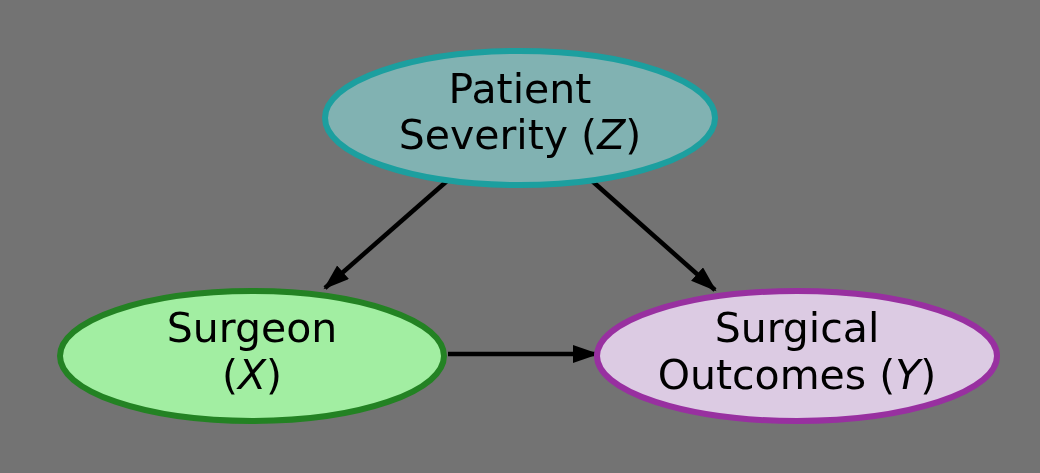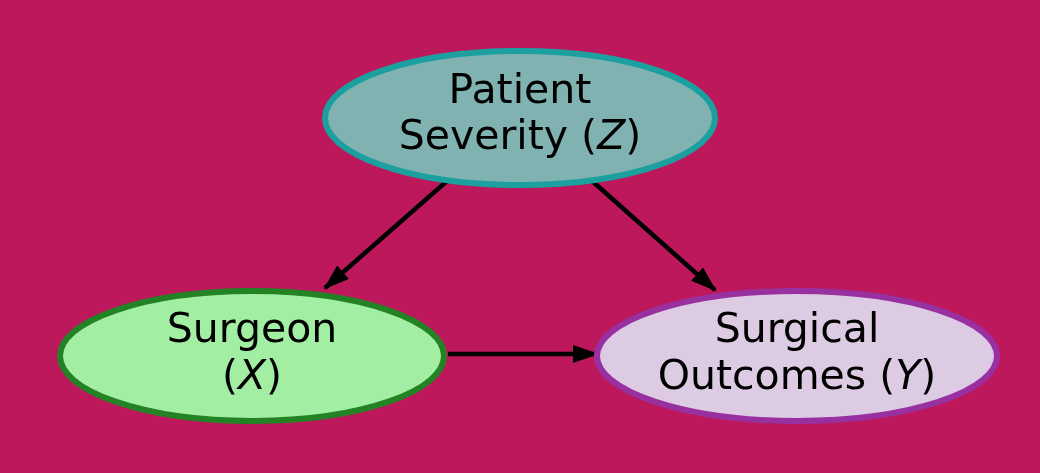--- a/index.html
+++ b/index.html
@@ -4,21 +4,21 @@
 <style>
   html, body {
     margin: 0;
     padding: 0;
     background: #ffffff;
   }
   .stage {
     position: relative;
     width: 1040px;
     height: 473px;
-    background: #be185d;
+    background: #737373;
     overflow: hidden;
   }
   svg {
     display: block;
   }
   .node-ellipse {
     stroke-width: 6px;
   }
   .edge-line {
     stroke-width: 4.5px;

